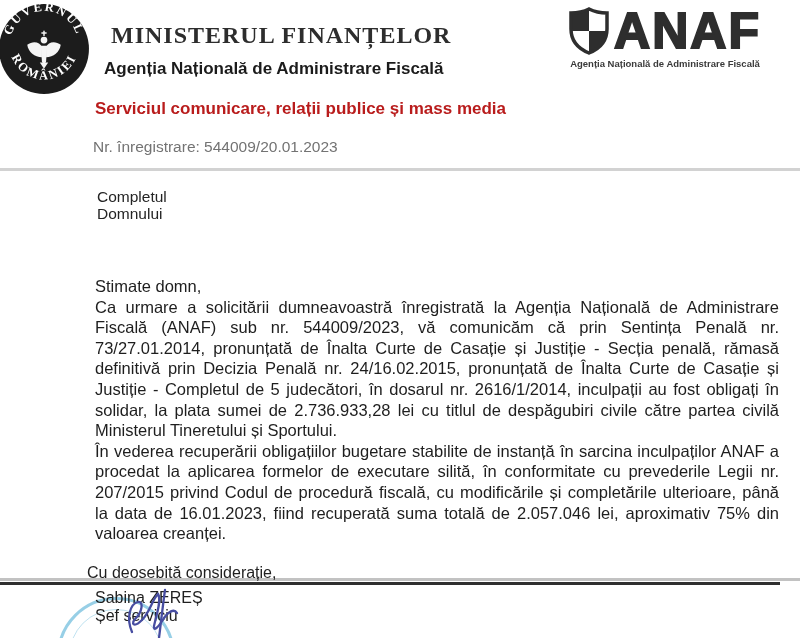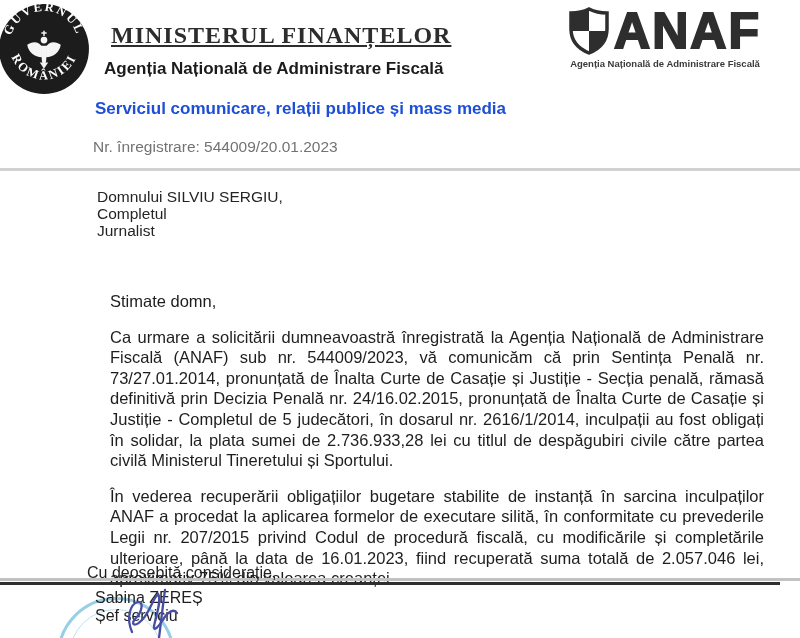--- a/index.html
+++ b/index.html
@@ -6,47 +6,47 @@
   .page {
     position:relative; width:800px; height:638px; background:#ffffff;
     font-family:"Liberation Sans", sans-serif; color:#1f1f1f; overflow:hidden;
   }
 
   
   .seal { position:absolute; left:-2px; top:3px; }
   .ministry {
     position:absolute; left:111px; top:22px;
     font-family:"Liberation Serif", serif; font-size:24px; letter-spacing:1px;
-    color:#2d2d2d; font-weight:600;text-decoration:underline;
+    color:#2d2d2d; font-weight:600;
   }
   .agency { position:absolute; left:104px; top:59px; font-size:17px; font-weight:bold; color:#1b1b1b; }
 
   .anaf-logo { position:absolute; left:550px; top:5px; width:230px; display:flex; flex-direction:column; align-items:center; }
   .anaf-row { display:flex; align-items:center; gap:5px;justify-content:space-between; }
   .anaf-acronym {
     font-size:50px; font-weight:bold; letter-spacing:2px; line-height:52px;
     color:#2e2e2e; -webkit-text-stroke:2px #2e2e2e;
   }
   .anaf-subtitle { font-size:9.5px; font-weight:bold; color:#3a3a3a; margin-top:1px; white-space:nowrap; }
 
-  .service-line { position:absolute; left:95px; top:99px; font-size:17px; font-weight:bold; color:#1d4ed8; }
+  .service-line { position:absolute; left:95px; top:99px; font-size:17px; font-weight:bold; color:#b91c1c; }
   .reg-line { position:absolute; left:93px; top:138px; font-size:15.5px; color:#737373; }
 
   .divider-light { position:absolute; left:0; top:168px; width:100%; height:3px; background:#cacaca; opacity:.85; }
 
   
   .recipient { position:absolute; left:97px; top:189px; font-size:15.5px; line-height:16.8px; color:#242424; }
 
   
   .body-block {
     position:absolute; left:95px; top:276px; width:684px;
     font-size:16.5px; line-height:20.6px; text-align:justify; color:#1e1e1e;
   }
   .salutation { margin:0 0 21px 0; text-align:left; }
-  .body-block p { margin:15px; }
+  .body-block p { margin:0; }
 
   
   .valediction { position:absolute; left:87px; top:564px; font-size:16px; z-index:2; }
   .scan-band { position:absolute; left:0; top:578px; width:100%; height:2.5px; background:#c2c2c2; }
   .scan-line { position:absolute; left:0; top:582px; width:780px; height:2.5px; background:#2f2f2f; }
   .signer-name { position:absolute; left:95px; top:589px; font-size:16px; z-index:2; }
   .signer-title { position:absolute; left:95px; top:607px; font-size:16px; z-index:2; }
 
   .stamp {
     position:absolute; left:57px; top:597px; width:112px; height:112px;
@@ -106,23 +106,22 @@
     </div>
     <div class="anaf-subtitle">Agenția Națională de Administrare Fiscală</div>
   </div>
 
   <div class="service-line">Serviciul comunicare, relații publice și mass media</div>
   <div class="reg-line">Nr. înregistrare: 544009/20.01.2023</div>
 
   <div class="divider-light"></div>
 
   <div class="recipient">
-    <div>Domnului SILVIU SERGIU,</div>
     <div>Completul</div>
-    <div>Jurnalist</div>
+    <div>Domnului</div>
   </div>
 
   <div class="body-block">
     <p class="salutation">Stimate domn,</p>
     <p>Ca urmare a solicitării dumneavoastră înregistrată la Agenția Națională de Administrare Fiscală (ANAF) sub nr. 544009/2023, vă comunicăm că prin Sentința Penală nr. 73/27.01.2014, pronunțată de Înalta Curte de Casație și Justiție - Secția penală, rămasă definitivă prin Decizia Penală nr. 24/16.02.2015, pronunțată de Înalta Curte de Casație și Justiție - Completul de 5 judecători, în dosarul nr. 2616/1/2014, inculpații au fost obligați în solidar, la plata sumei de 2.736.933,28 lei cu titlul de despăgubiri civile către partea civilă Ministerul Tineretului și Sportului.</p>
     <p>În vederea recuperării obligațiilor bugetare stabilite de instanță în sarcina inculpaților ANAF a procedat la aplicarea formelor de executare silită, în conformitate cu prevederile Legii nr. 207/2015 privind Codul de procedură fiscală, cu modificările și completările ulterioare, până la data de 16.01.2023, fiind recuperată suma totală de 2.057.046 lei, aproximativ 75% din valoarea creanței.</p>
   </div>
 
   <div class="valediction">Cu deosebită considerație,</div>
 

